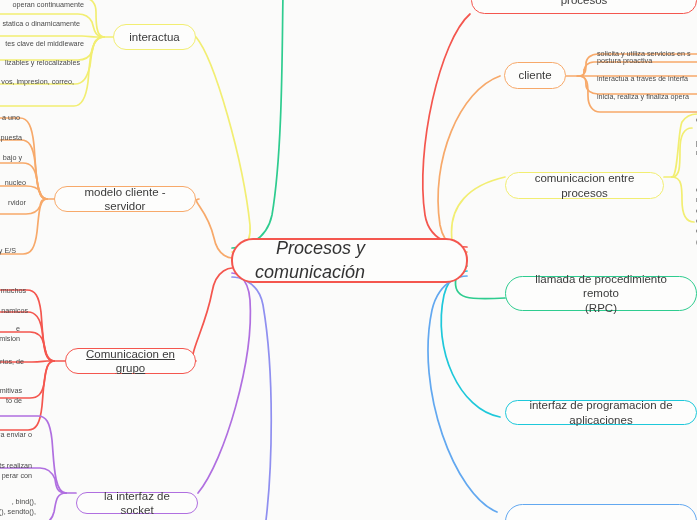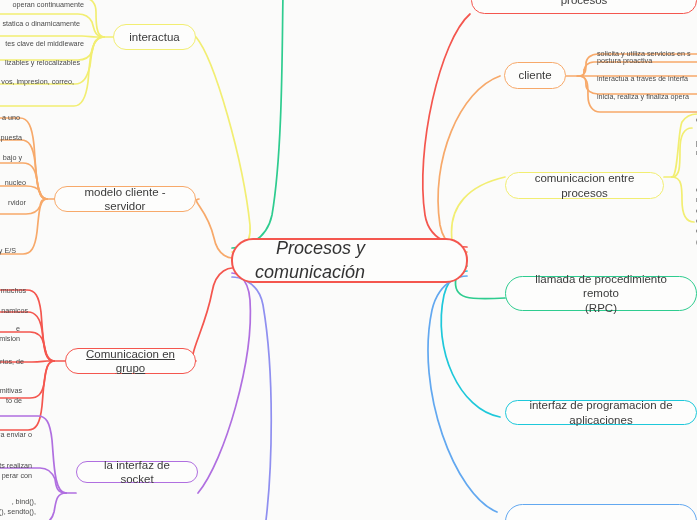--- a/index.html
+++ b/index.html
@@ -133,21 +133,21 @@
 aplicaciones</div>
 
   <div class="node l1" style="left:505px;top:504px;width:192px;height:35px;border-color:#62a8f0;"></div>
 
   <div class="node l1" style="left:113px;top:24px;width:83px;height:26px;border-color:#f2ee72;">interactua</div>
 
   <div class="node l1" style="left:54px;top:186px;width:142px;height:26px;border-color:#f7a96a;">modelo cliente - servidor</div>
 
   <div class="node l1" style="left:65px;top:348px;width:131px;height:26px;border-color:#f4564e;text-decoration:underline;">Comunicacion en grupo</div>
 
-  <div class="node l1" style="left:76px;top:461px;width:122px;height:22px;border-color:#b06fe0;">la interfaz de socket</div>
+  <div class="node l1" style="left:76px;top:492px;width:122px;height:22px;border-color:#b06fe0;">la interfaz de socket</div>
 
   <div class="leaf rt" style="left:591px;top:46px;width:110px;height:16px;">solicita y utiliza servicios en s</div>
   <div class="leaf rt" style="left:591px;top:53px;width:110px;height:16px;">postura proactiva</div>
   <div class="leaf rt" style="left:591px;top:71px;width:110px;height:16px;">interactua a traves de interfa</div>
   <div class="leaf rt" style="left:591px;top:89px;width:110px;height:16px;">inicia, realiza y finaliza opera</div>
 
   <div class="leaf rt" style="left:690px;top:114px;width:12px;height:12px;">c</div>
   <div class="leaf rt" style="left:690px;top:137px;width:12px;height:22px;">p
 n</div>
   <div class="leaf rt" style="left:690px;top:183px;width:12px;height:66px;">c

